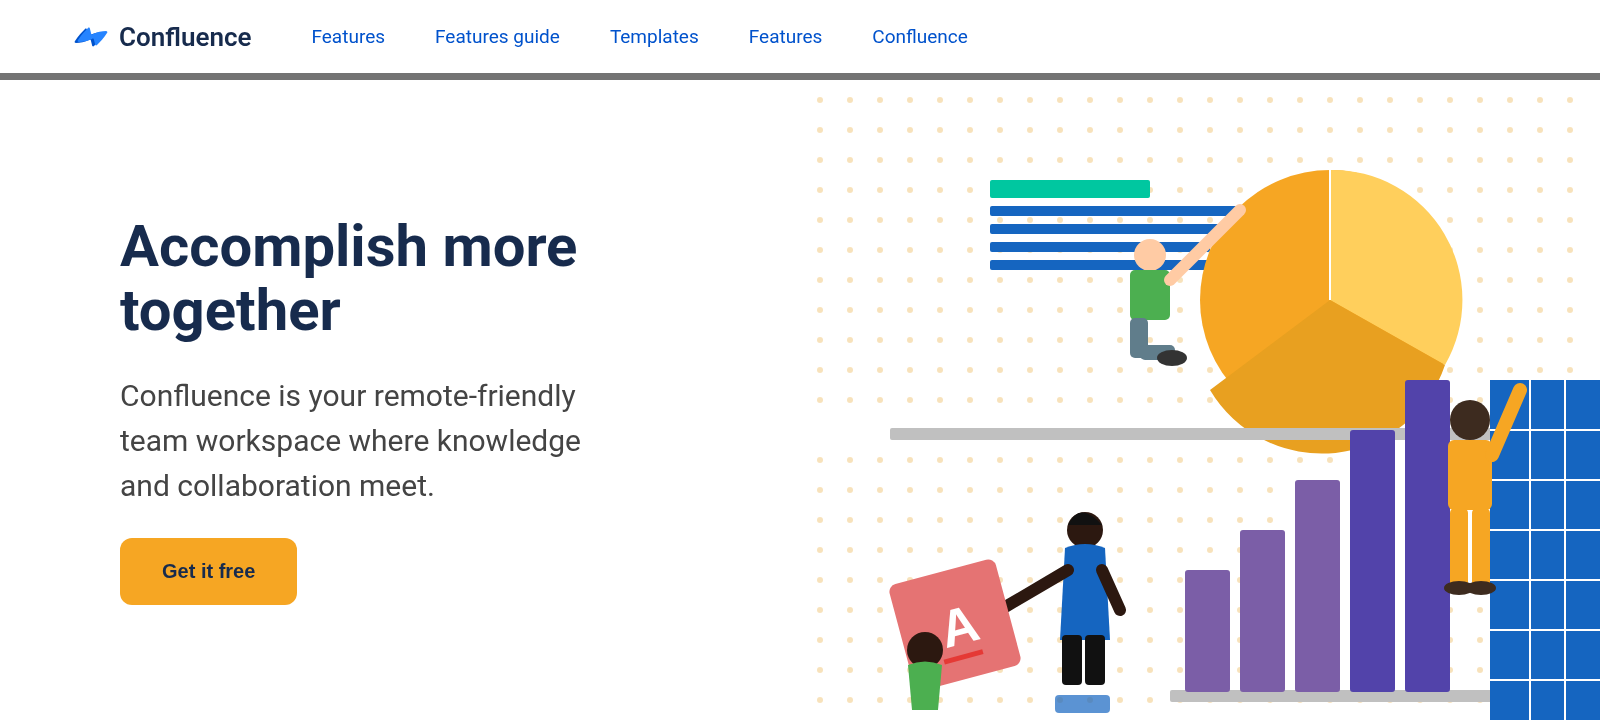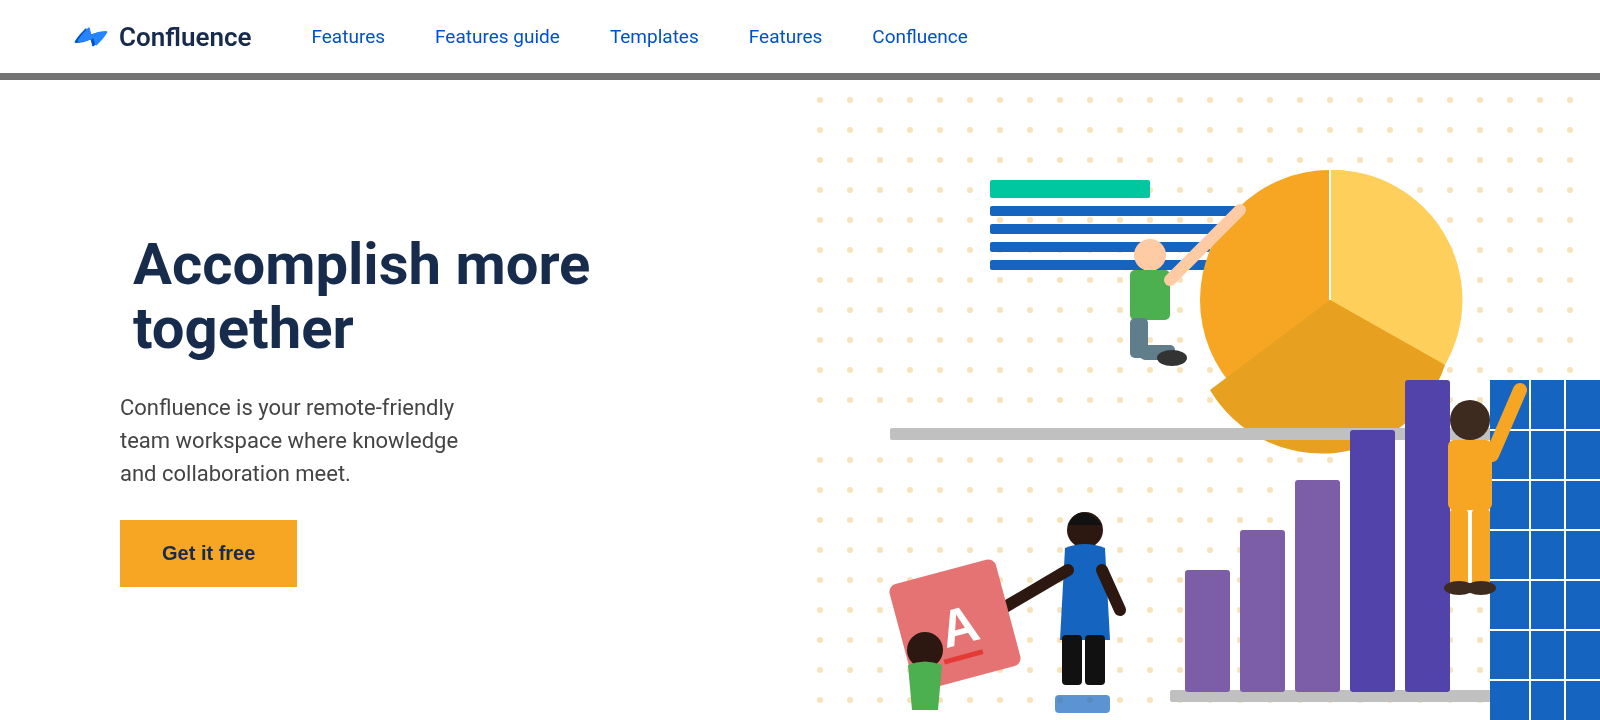--- a/index.html
+++ b/index.html
@@ -72,40 +72,39 @@
       flex-direction: column;
       justify-content: center;
     }
 
     .hero-title {
       font-size: 58px;
       font-weight: 700;
       color: #172B4D;
       line-height: 1.1;
       margin-bottom: 30px;
-      margin-left: 13px;
     }
 
     .hero-subtitle {
-      font-size: 22px;
+      font-size: 30px;
       color: #444;
       line-height: 1.5;
       margin-bottom: 30px;
       max-width: 480px;
     }
 
     .cta-button {
       background: #F6A623;
       color: #172B4D;
       border: none;
       padding: 22px 42px;
       font-size: 20px;
       font-weight: 700;
       cursor: pointer;
-      border-radius: 0;
+      border-radius: 12px;
       width: fit-content;
     }
 
     
     .hero-right {
       width: 50%;
       position: relative;
       overflow: hidden;
     }
 

